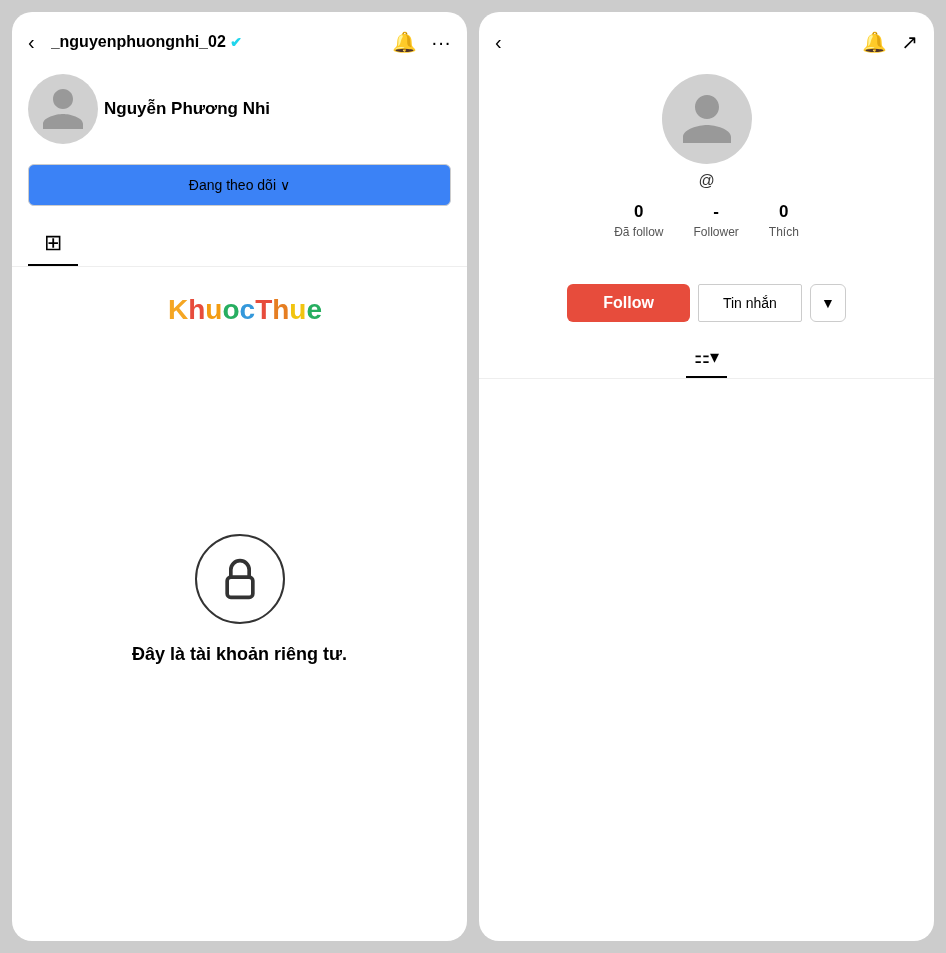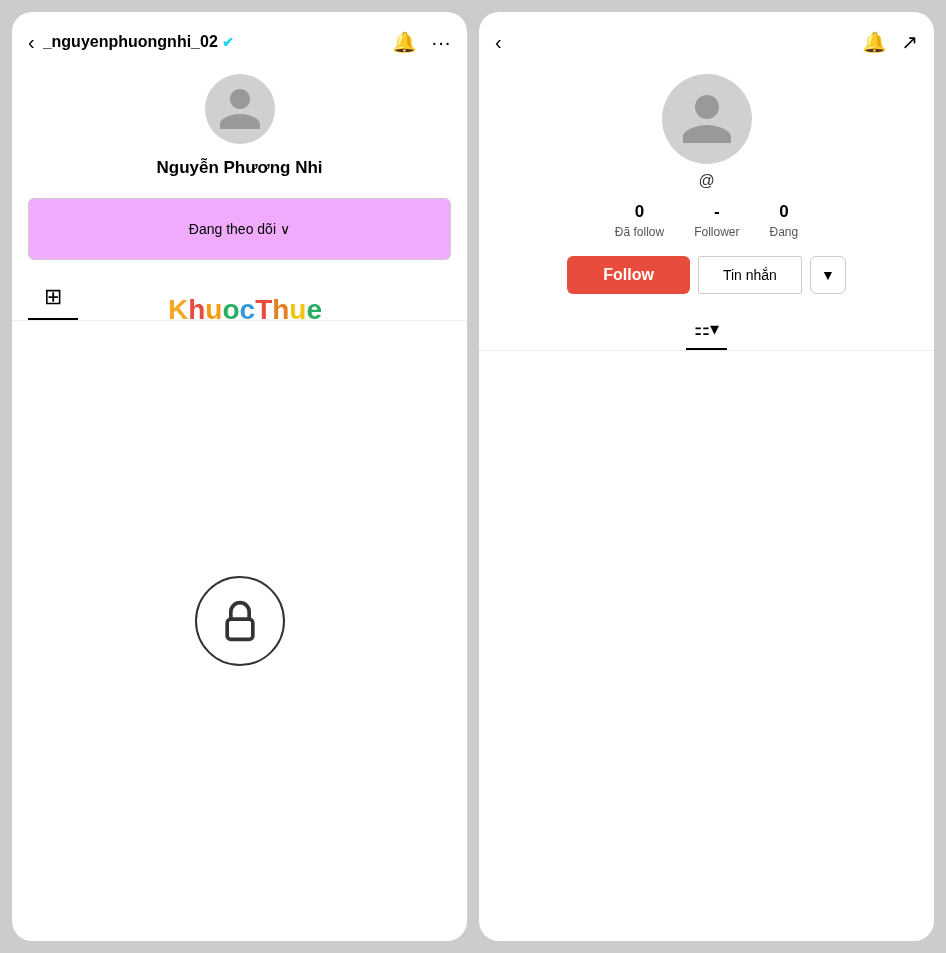--- a/index.html
+++ b/index.html
@@ -42,42 +42,42 @@
       cursor: pointer;
       font-weight: 300;
     }
     .username {
       font-size: 16px;
       font-weight: 600;
       flex: 1;
       white-space: nowrap;
       overflow: hidden;
       text-overflow: ellipsis;
+      margin-left: 8px;
     }
     .verified-badge {
       color: #20d5ec;
       font-size: 14px;
     }
     .top-icons {
       display: flex;
       gap: 14px;
       align-items: center;
     }
     .icon-btn {
       font-size: 20px;
       cursor: pointer;
       color: #000;
     }
     
     .profile-section {
       display: flex;
       align-items: center;
       padding: 10px 16px 16px;
-      gap: 14px;
-      flex-direction: column;
+      gap: 6px;
     }
     .avatar-circle {
       width: 70px;
       height: 70px;
       border-radius: 50%;
       background: #d0d0d0;
       flex-shrink: 0;
       display: flex;
       align-items: center;
       justify-content: center;
@@ -94,23 +94,23 @@
     }
     
     .buttons-row {
       display: flex;
       gap: 10px;
       padding: 4px 16px 16px;
     }
     .btn-outline {
       flex: 1;
       border: 1.5px solid #ccc;
-      background: #f0abfc;
+      background: #3b82f6;
       border-radius: 6px;
-      padding: 22px 12px;
+      padding: 12px 12px;
       font-size: 14px;
       font-weight: 500;
       cursor: pointer;
       text-align: center;
     }
     
     .tabs-row {
       display: flex;
       border-bottom: 1px solid #eee;
       padding: 0 16px;
@@ -220,20 +220,21 @@
     }
     .stat-label {
       font-size: 12px;
       color: #555;
     }
     .action-row {
       display: flex;
       gap: 8px;
       padding: 0 16px 16px;
       justify-content: center;
+      margin-top: 28px;
     }
     .btn-follow {
       background: #e74c3c;
       color: #fff;
       border: none;
       border-radius: 6px;
       padding: 10px 36px;
       font-size: 16px;
       font-weight: 600;
       cursor: pointer;
@@ -311,20 +312,21 @@
       <span class="watermark-k">K</span><span class="watermark-h">h</span><span class="watermark-u">u</span><span class="watermark-o">o</span><span class="watermark-c">c</span><span style="color:#e74c3c">T</span><span style="color:#e67e22">h</span><span style="color:#f1c40f">u</span><span style="color:#27ae60">e</span>
     </div>
 
     <div class="lock-section">
       <div class="lock-circle">
         <svg class="lock-icon-svg" viewBox="0 0 24 24" fill="none" stroke="#333" stroke-width="2" stroke-linecap="round" stroke-linejoin="round">
           <rect x="5" y="11" width="14" height="11" rx="2" ry="2" fill="none"></rect>
           <path d="M7 11V7a5 5 0 0 1 10 0v4"></path>
         </svg>
       </div>
+      <div class="private-title">Đây là tài khoản riêng tư.</div>
     </div>
   </div>
 
   <div class="screen">
 
     <div class="top-bar-right">
       <span class="back-arrow">‹</span>
       <div class="top-icons-right">
         <span class="icon-btn">🔔</span>
         <span class="icon-btn">↗</span>
@@ -343,21 +345,21 @@
       <div class="stat-item">
         <span class="stat-value">0</span>
         <span class="stat-label">Đã follow</span>
       </div>
       <div class="stat-item">
         <span class="stat-value">-</span>
         <span class="stat-label">Follower</span>
       </div>
       <div class="stat-item">
         <span class="stat-value">0</span>
-        <span class="stat-label">Đang</span>
+        <span class="stat-label">Thích</span>
       </div>
     </div>
 
     <div class="action-row">
       <button class="btn-follow">Follow</button>
       <button class="btn-message">Tin nhắn</button>
       <button class="btn-dropdown">▼</button>
     </div>
 
     <div class="tabs-row-right">

